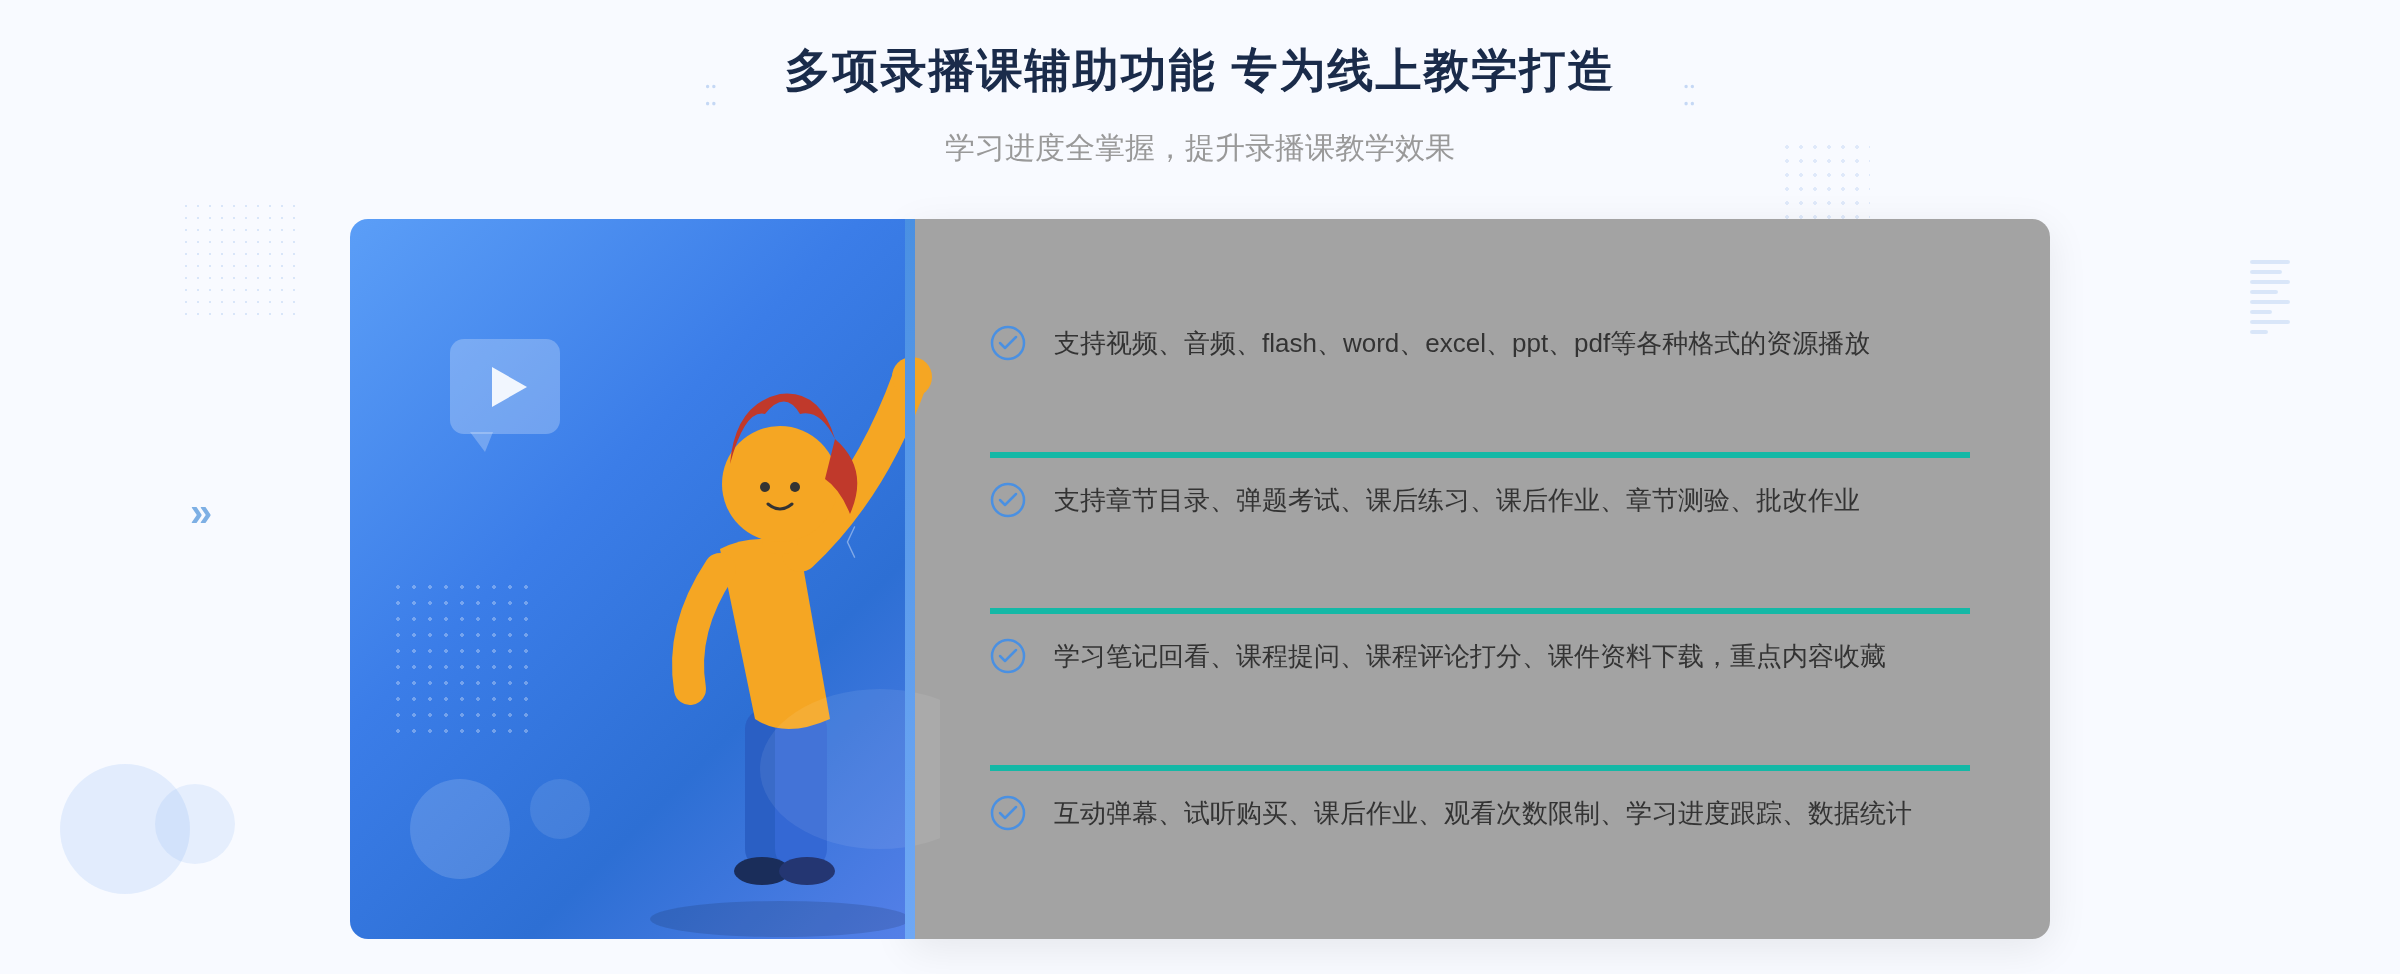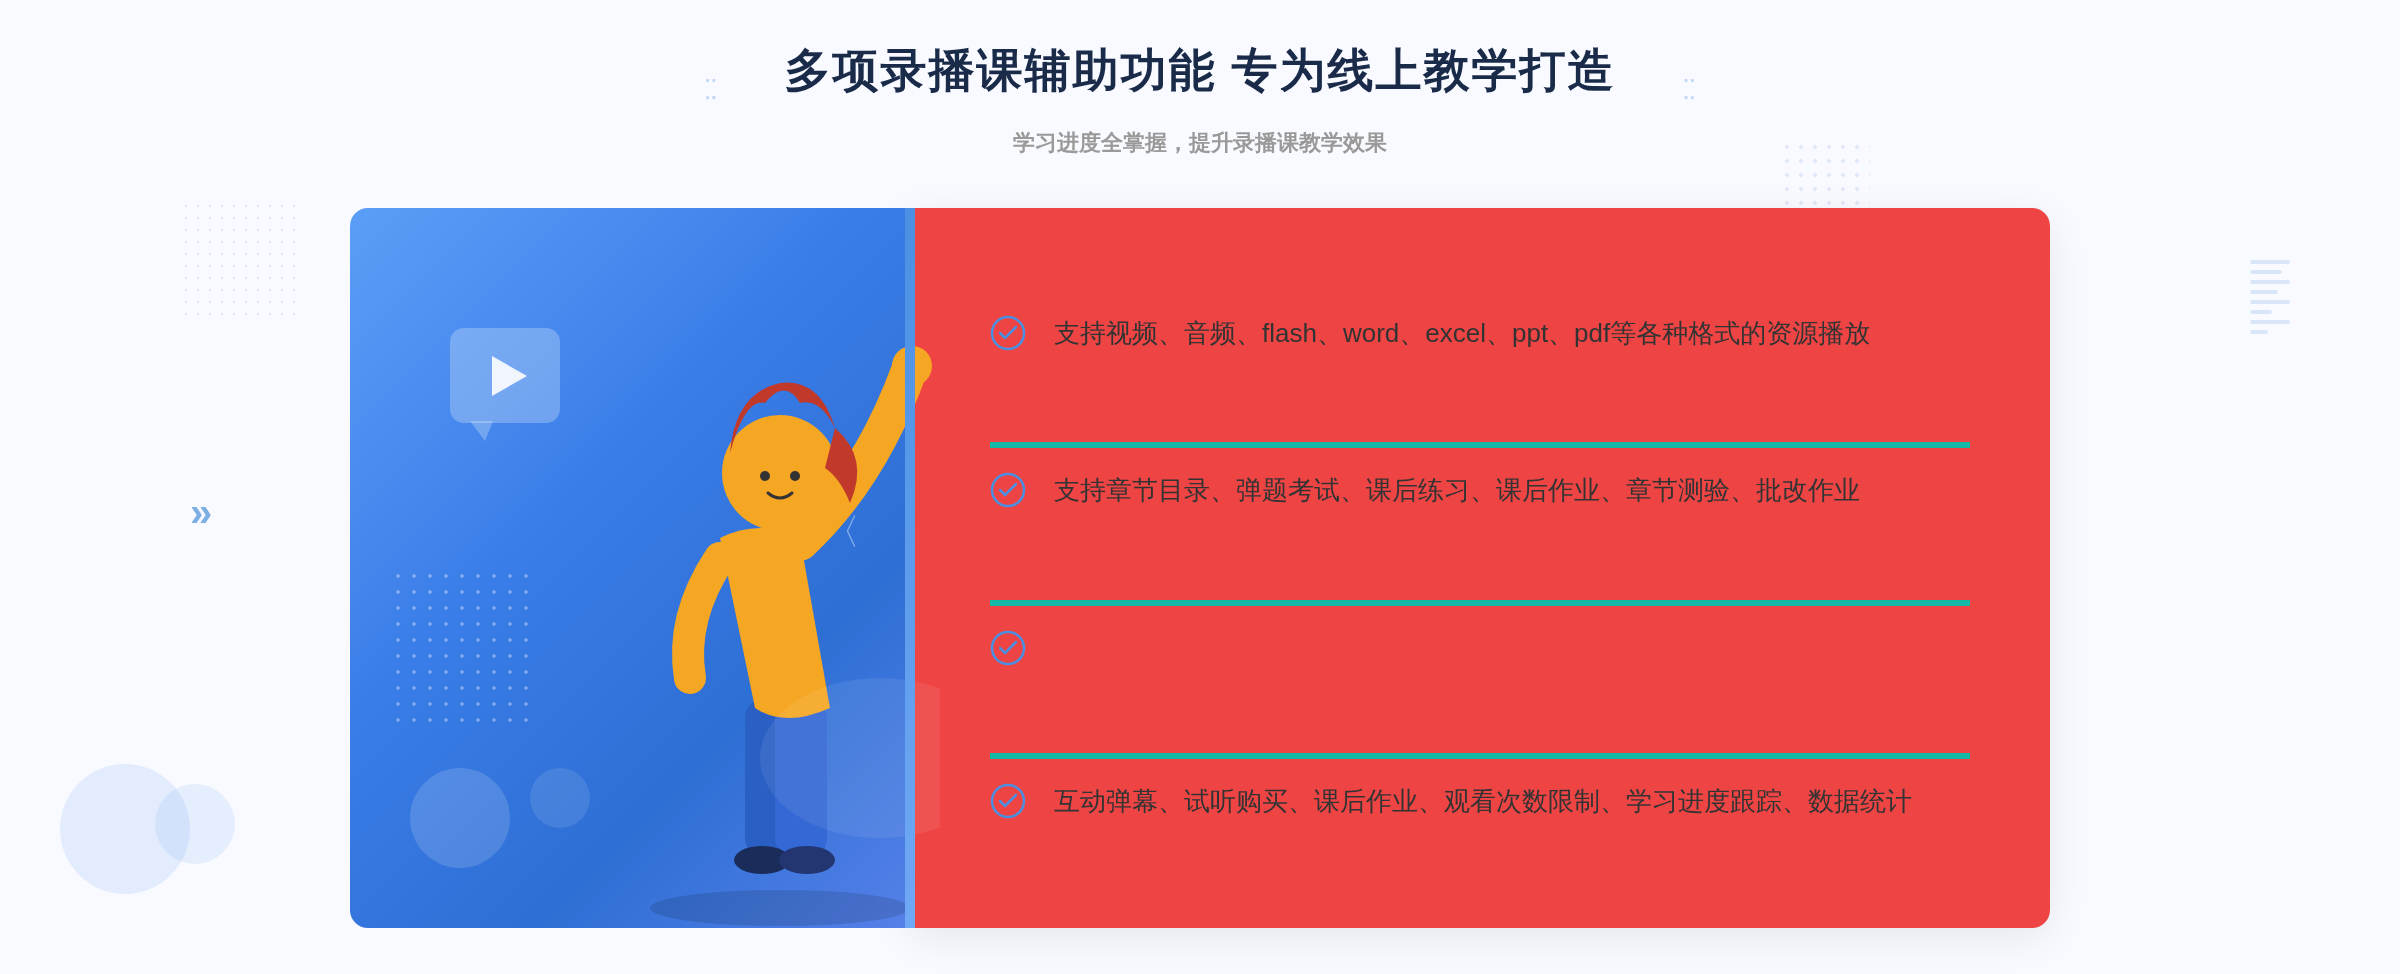--- a/index.html
+++ b/index.html
@@ -77,23 +77,23 @@
 
     .main-title {
       font-size: 46px;
       font-weight: 700;
       color: #1a2b4a;
       letter-spacing: 2px;
       margin-bottom: 26px;
     }
 
     .sub-title {
-      font-size: 22px;
+      font-size: 30px;
       color: #999;
-      font-weight: 700;
+      font-weight: 400;
     }
 
     
     .content-area {
       display: flex;
       width: 1700px;
       height: 720px;
       position: relative;
     }
 
@@ -189,21 +189,21 @@
       position: absolute;
       bottom: 0;
       right: -30px;
       width: 340px;
       height: 620px;
     }
 
     
     .right-panel {
       flex: 1;
-      background: #ef4444;
+      background: #a3a3a3;
       border-radius: 0 18px 18px 0;
       padding: 50px 80px;
       display: flex;
       flex-direction: column;
       justify-content: space-around;
       box-shadow: 0 10px 40px rgba(0,0,0,0.08);
     }
 
     .feature-item {
       display: flex;
@@ -396,20 +396,21 @@
           <path d="M10 18 L15 23 L26 12" stroke="#4a90e2" stroke-width="2.5" fill="none" stroke-linecap="round" stroke-linejoin="round"></path>
         </svg>
         <span class="feature-text">支持章节目录、弹题考试、课后练习、课后作业、章节测验、批改作业</span>
       </div>
 
       <div class="feature-item">
         <svg class="check-icon" viewBox="0 0 36 36" xmlns="http://www.w3.org/2000/svg">
           <circle cx="18" cy="18" r="16" fill="none" stroke="#4a90e2" stroke-width="2.5"></circle>
           <path d="M10 18 L15 23 L26 12" stroke="#4a90e2" stroke-width="2.5" fill="none" stroke-linecap="round" stroke-linejoin="round"></path>
         </svg>
+        <span class="feature-text">学习笔记回看、课程提问、课程评论打分、课件资料下载，重点内容收藏</span>
       </div>
 
       <div class="feature-item">
         <svg class="check-icon" viewBox="0 0 36 36" xmlns="http://www.w3.org/2000/svg">
           <circle cx="18" cy="18" r="16" fill="none" stroke="#4a90e2" stroke-width="2.5"></circle>
           <path d="M10 18 L15 23 L26 12" stroke="#4a90e2" stroke-width="2.5" fill="none" stroke-linecap="round" stroke-linejoin="round"></path>
         </svg>
         <span class="feature-text">互动弹幕、试听购买、课后作业、观看次数限制、学习进度跟踪、数据统计</span>
       </div>
 

